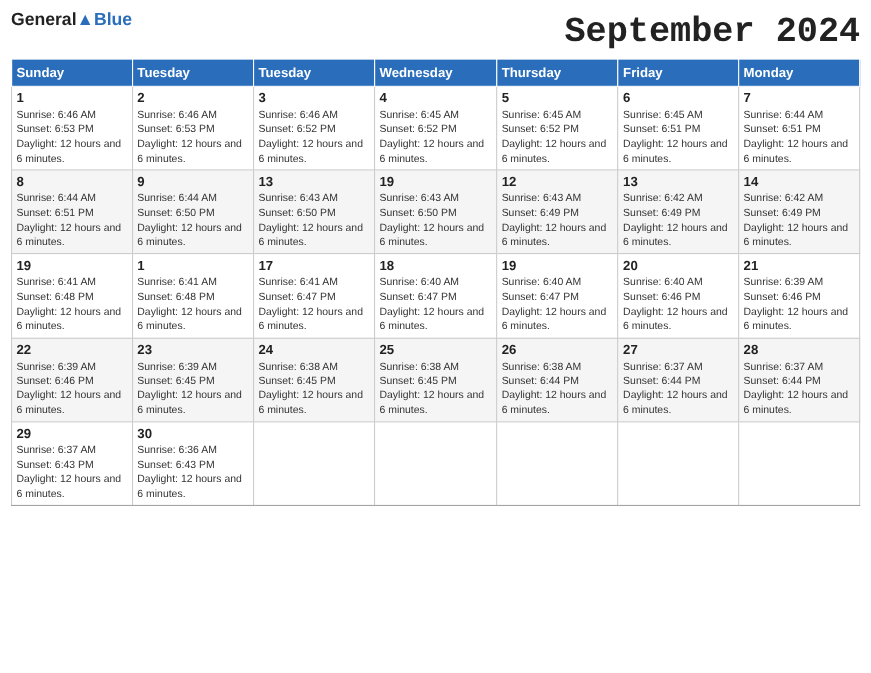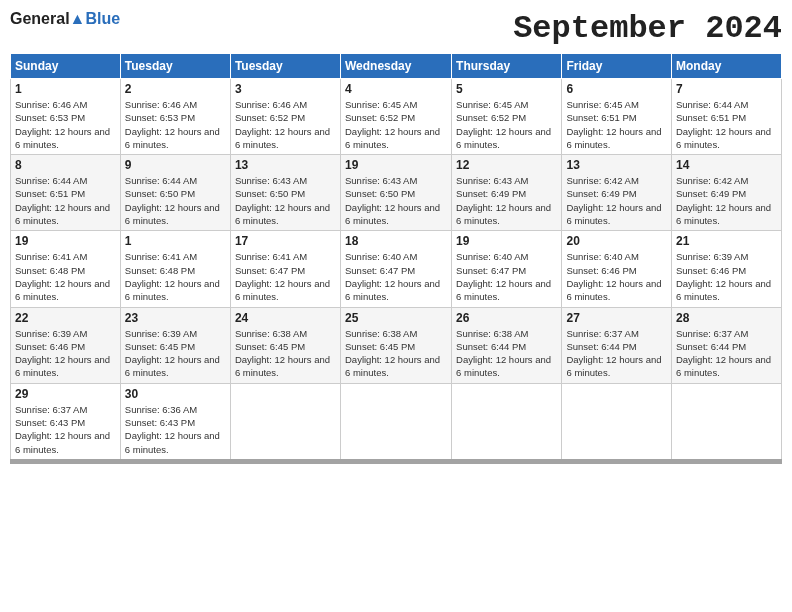--- a/index.html
+++ b/index.html
@@ -68,21 +68,21 @@
     }
     .day-info {
       color: #333;
       font-size: 9.5px;
       line-height: 1.4;
     }
     .empty-cell {
       background: #f9f9f9;
     }
     .last-row td {
-      border-bottom: 5px solid #a3a3a3;
+      border-bottom: 1px solid #a3a3a3;
     }
   </style>
 </head>
 <body>
 
 <div class="header-row">
   <div class="logo">
   <div style="display:flex;line-height:1.1;">
     <span style="font-size:16px;font-weight:bold;color:#222;">General<span style="color:#2a6ebb;">▲</span></span>
     <span style="font-size:16px;font-weight:bold;color:#2a6ebb;">Blue</span>

